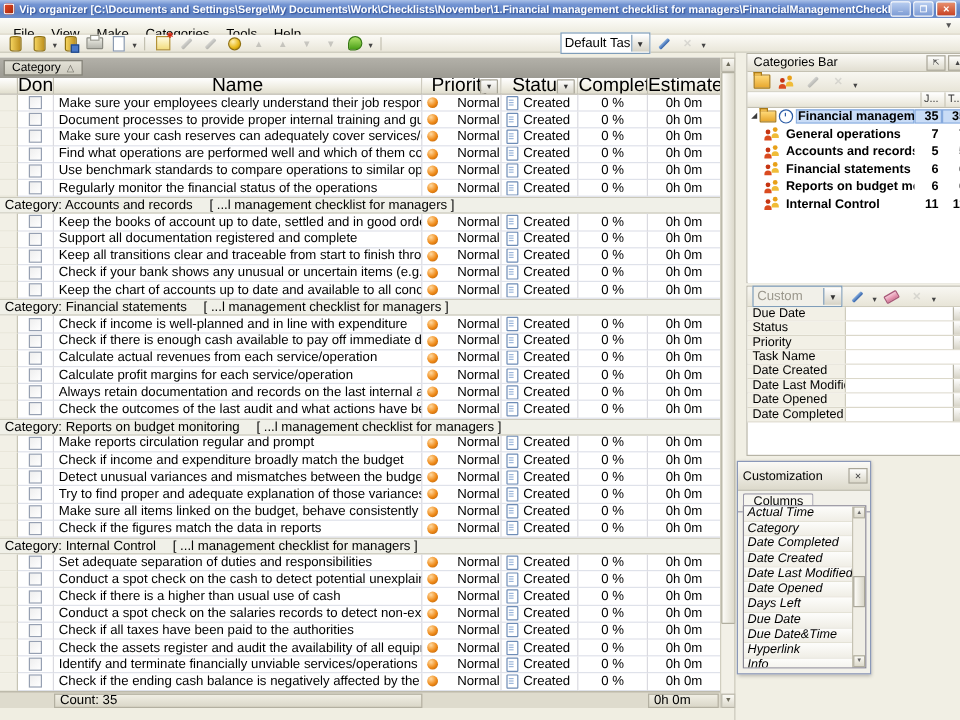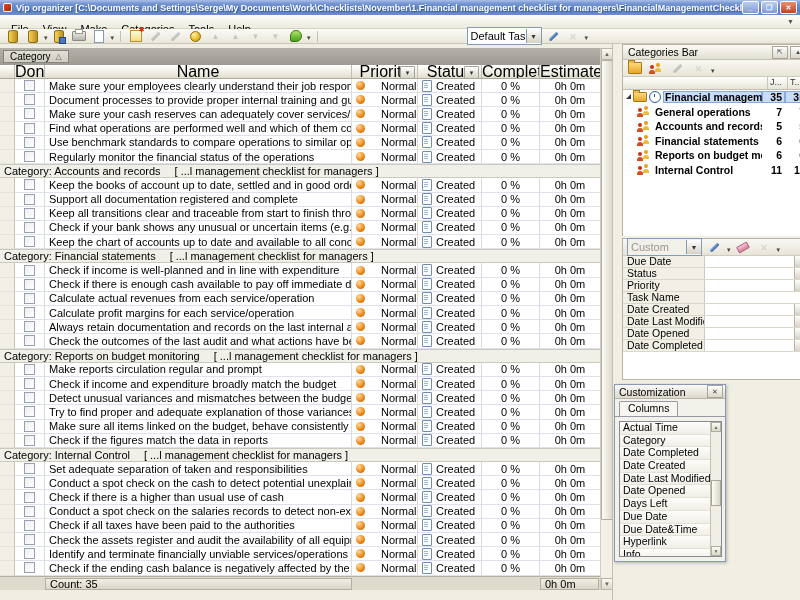--- a/index.html
+++ b/index.html
@@ -144,29 +144,29 @@
   .flabel{width:82px;background:#f2f0e6;border-right:1px solid #cfccbd;padding-left:4px;box-sizing:border-box;
     overflow:hidden;white-space:nowrap;font-size:10.5px;line-height:11px;flex:none;}
   .fval{flex:1;}
   .fdd{width:13px;background:linear-gradient(#fefefe,#d6d3c6);border-left:1px solid #b5b2a4;display:flex;align-items:center;justify-content:center;flex:none;}
   .fdd::before{content:"▾";font-size:7px;color:#333;}
   .eraser{width:10px;height:5px;background:linear-gradient(#f7c8d8,#d87898);border:1px solid #a85878;transform:rotate(-30deg);border-radius:1px;}
 
   
   .custom{position:absolute;left:1px;top:340px;width:112px;height:178px;border:1px solid #8a98b8;background:#f2f1ea;
     box-shadow:1px 1px 3px rgba(0,0,0,.25);box-sizing:border-box;}
-  .chead{height:14px;background:linear-gradient(#fbfaf6,#dcd9cb);border-bottom:1px solid #b9b6a8;display:flex;align-items:center;
+  .chead{height:24px;background:linear-gradient(#fbfaf6,#dcd9cb);border-bottom:1px solid #b9b6a8;display:flex;align-items:center;
     padding:0 2px 0 4px;box-sizing:border-box;}
   .chead .ct{flex:1;font-size:10.5px;white-space:nowrap;overflow:hidden;}
   .ctabrow{height:15px;position:relative;border-bottom:1px solid #9a98a8;margin-top:2px;}
   .ctab{position:absolute;left:4px;bottom:0;height:14px;padding:0 8px;background:#f7f6f0;border:1px solid #9a98a8;border-bottom:none;
     border-radius:2px 2px 0 0;font-size:10.5px;line-height:13px;}
   .clist{position:absolute;left:4px;top:36px;width:103px;height:136px;border:1px solid #8a8894;background:#fff;box-sizing:border-box;overflow:hidden;}
   .citem{height:11.7px;line-height:11.5px;padding-left:3px;border-bottom:1px solid #e4e2d6;white-space:nowrap;overflow:hidden;font-size:10.5px;
-    background:linear-gradient(#fdfdfb,#f0eee6);}
+    background:linear-gradient(#fdfdfb,#f0eee6);font-style:italic;}
   .cscroll{position:absolute;right:0;top:0;width:11px;height:134px;background:#f0eee5;border-left:1px solid #c5c2b3;box-sizing:border-box;}
   .cs-btn{position:absolute;left:0;width:10px;height:10px;background:linear-gradient(#fbfaf5,#dcd9cb);border:1px solid #b1ae9f;box-sizing:border-box;
     display:flex;align-items:center;justify-content:center;font-size:5px;color:#666;}
   .cs-btn.up{top:0;}.cs-btn.down{bottom:0;}
   .cs-thumb{position:absolute;left:0;top:58px;width:10px;height:26px;background:linear-gradient(90deg,#fdfcf8,#d9d6c8);border:1px solid #aaa79a;box-sizing:border-box;}
 </style>
 </head>
 <body>
 
 <div id="win">
@@ -667,21 +667,21 @@
         </div>
         <div class="cat-row">
           <span>Category: Internal Control</span>
           <span class="cat-suffix">[ ...l management checklist for managers ]</span>
         </div>
         <div class="trow">
           <div class="c gutter"></div>
           <div class="c done">
             <span class="cb"></span>
           </div>
-          <div class="c name">Set adequate separation of taken and responsibilities</div>
+          <div class="c name">Set adequate separation of duties and responsibilities</div>
           <div class="c prio">
             <span class="ball"></span>
             <span>Normal</span>
           </div>
           <div class="c stat">
             <span class="docic"></span>
             <span>Created</span>
           </div>
           <div class="c comp">0 %</div>
           <div class="c est">0h 0m</div>

